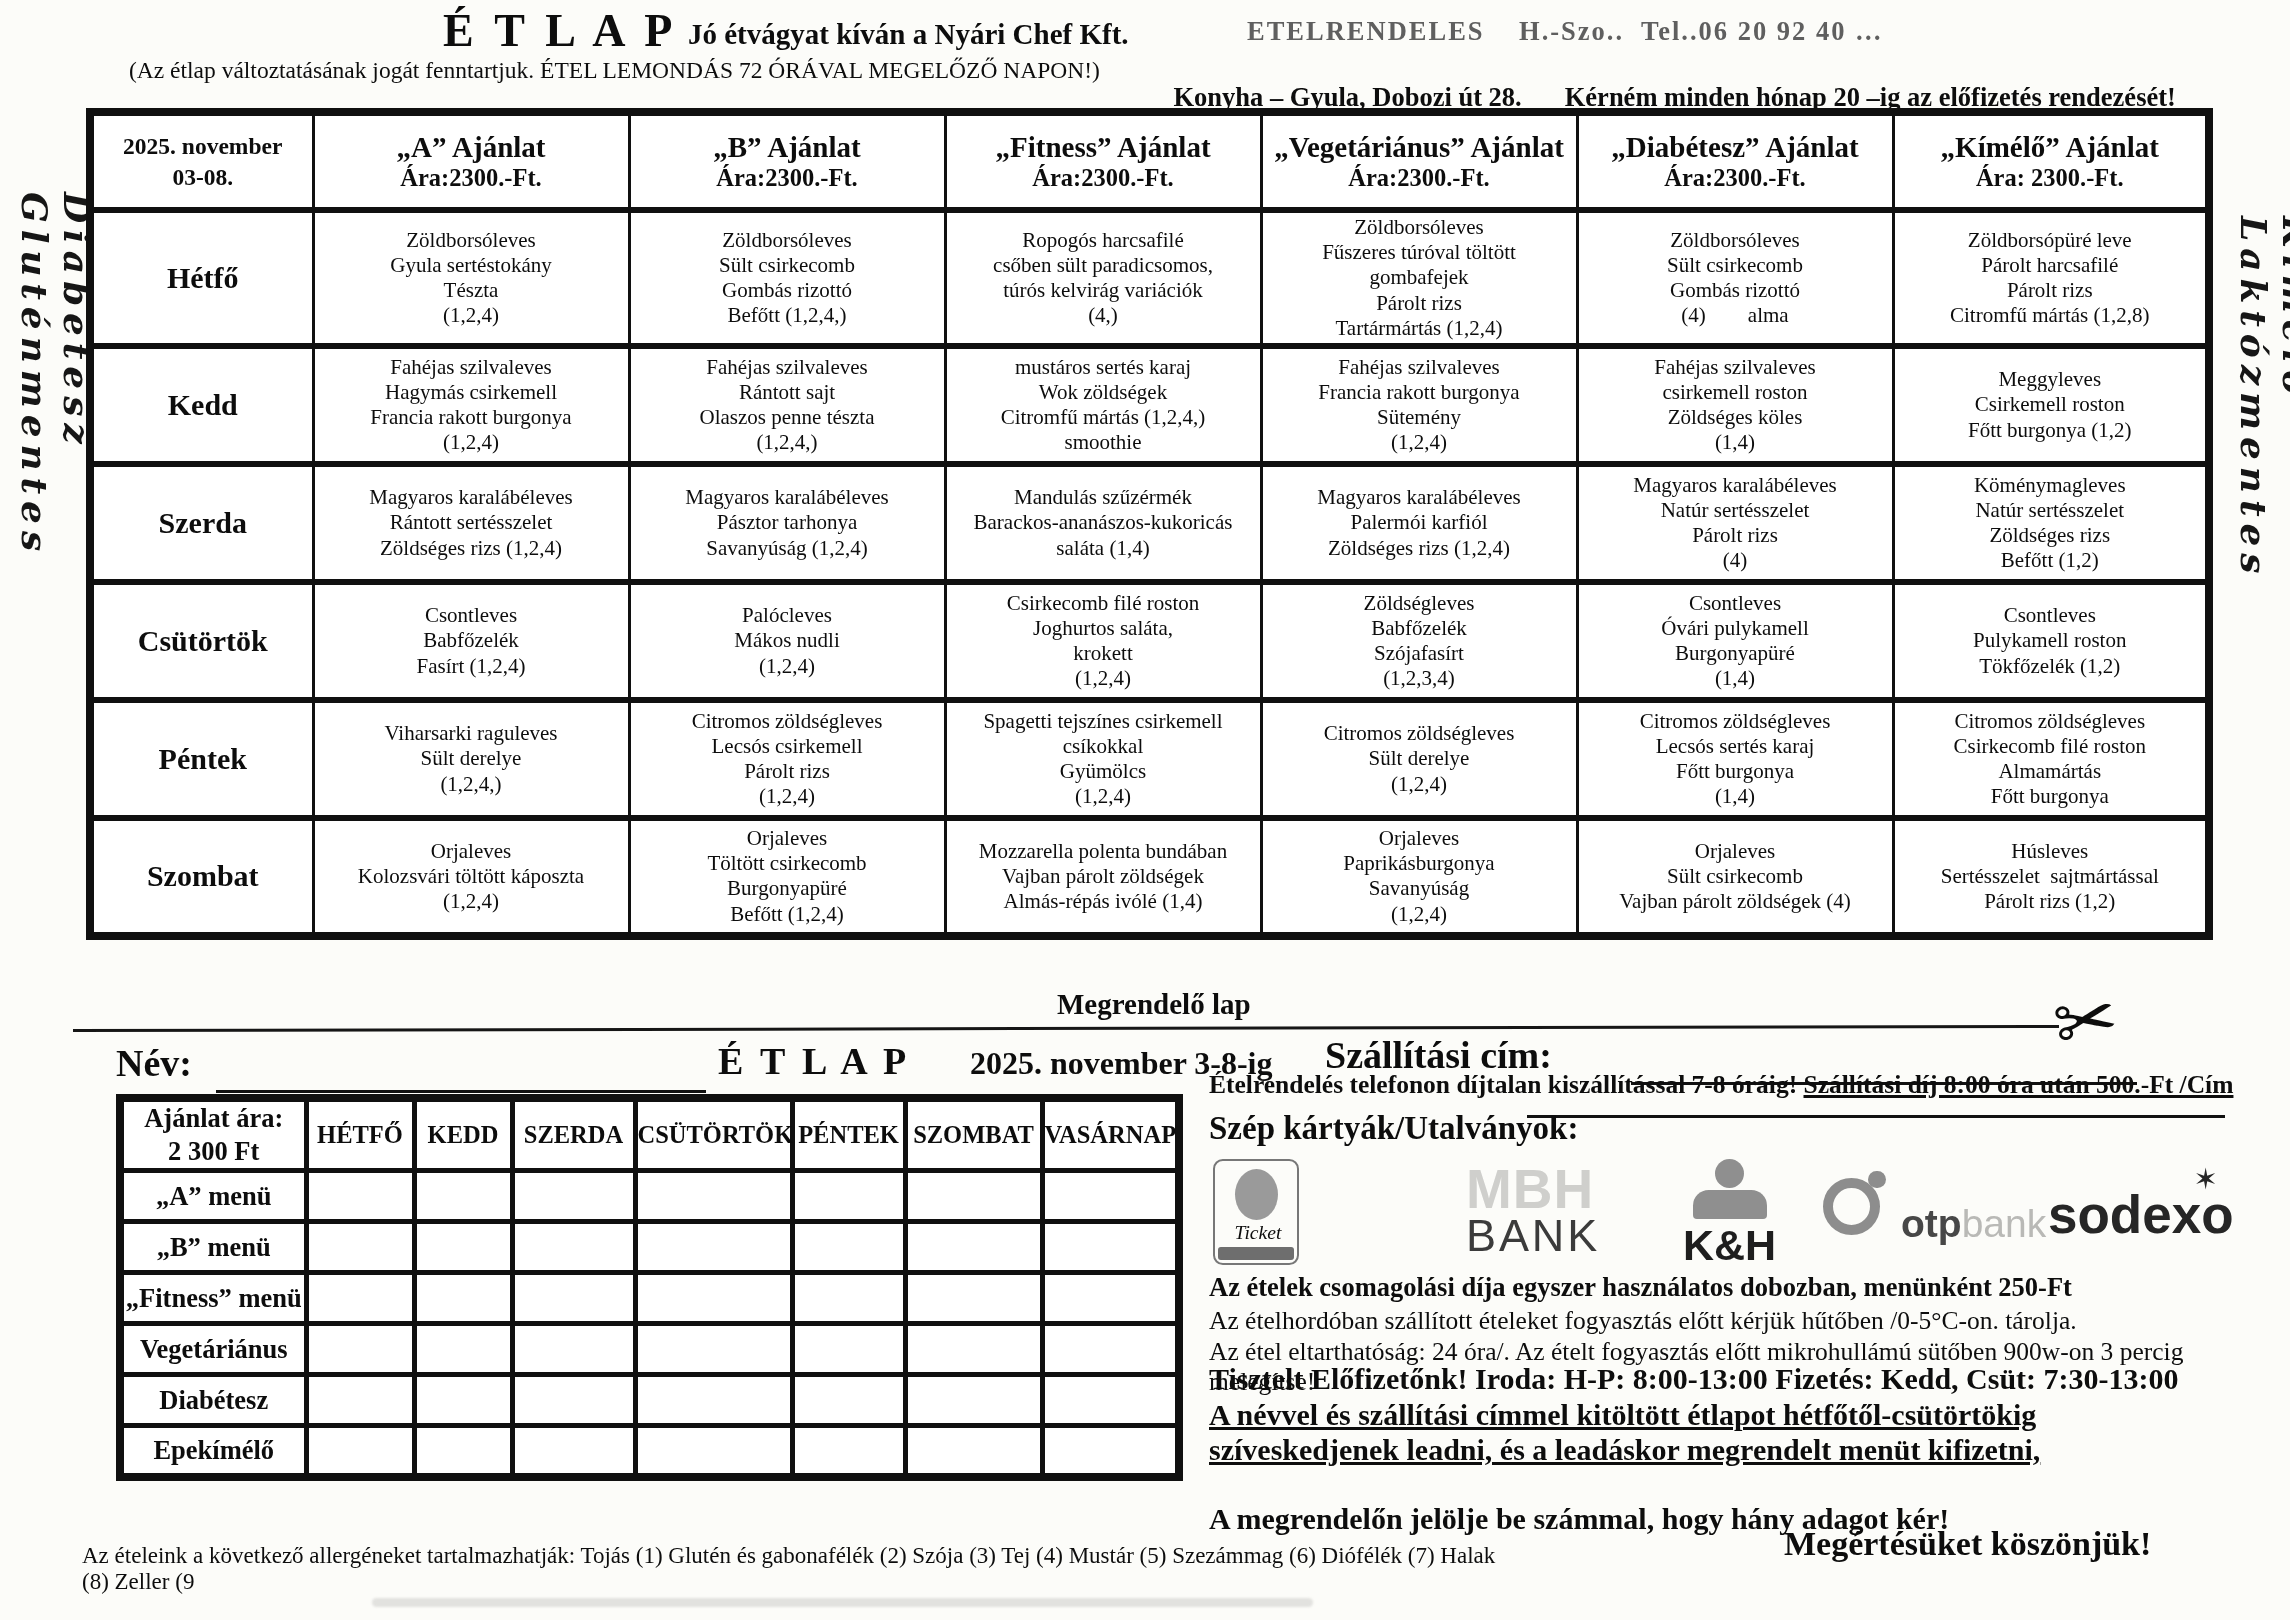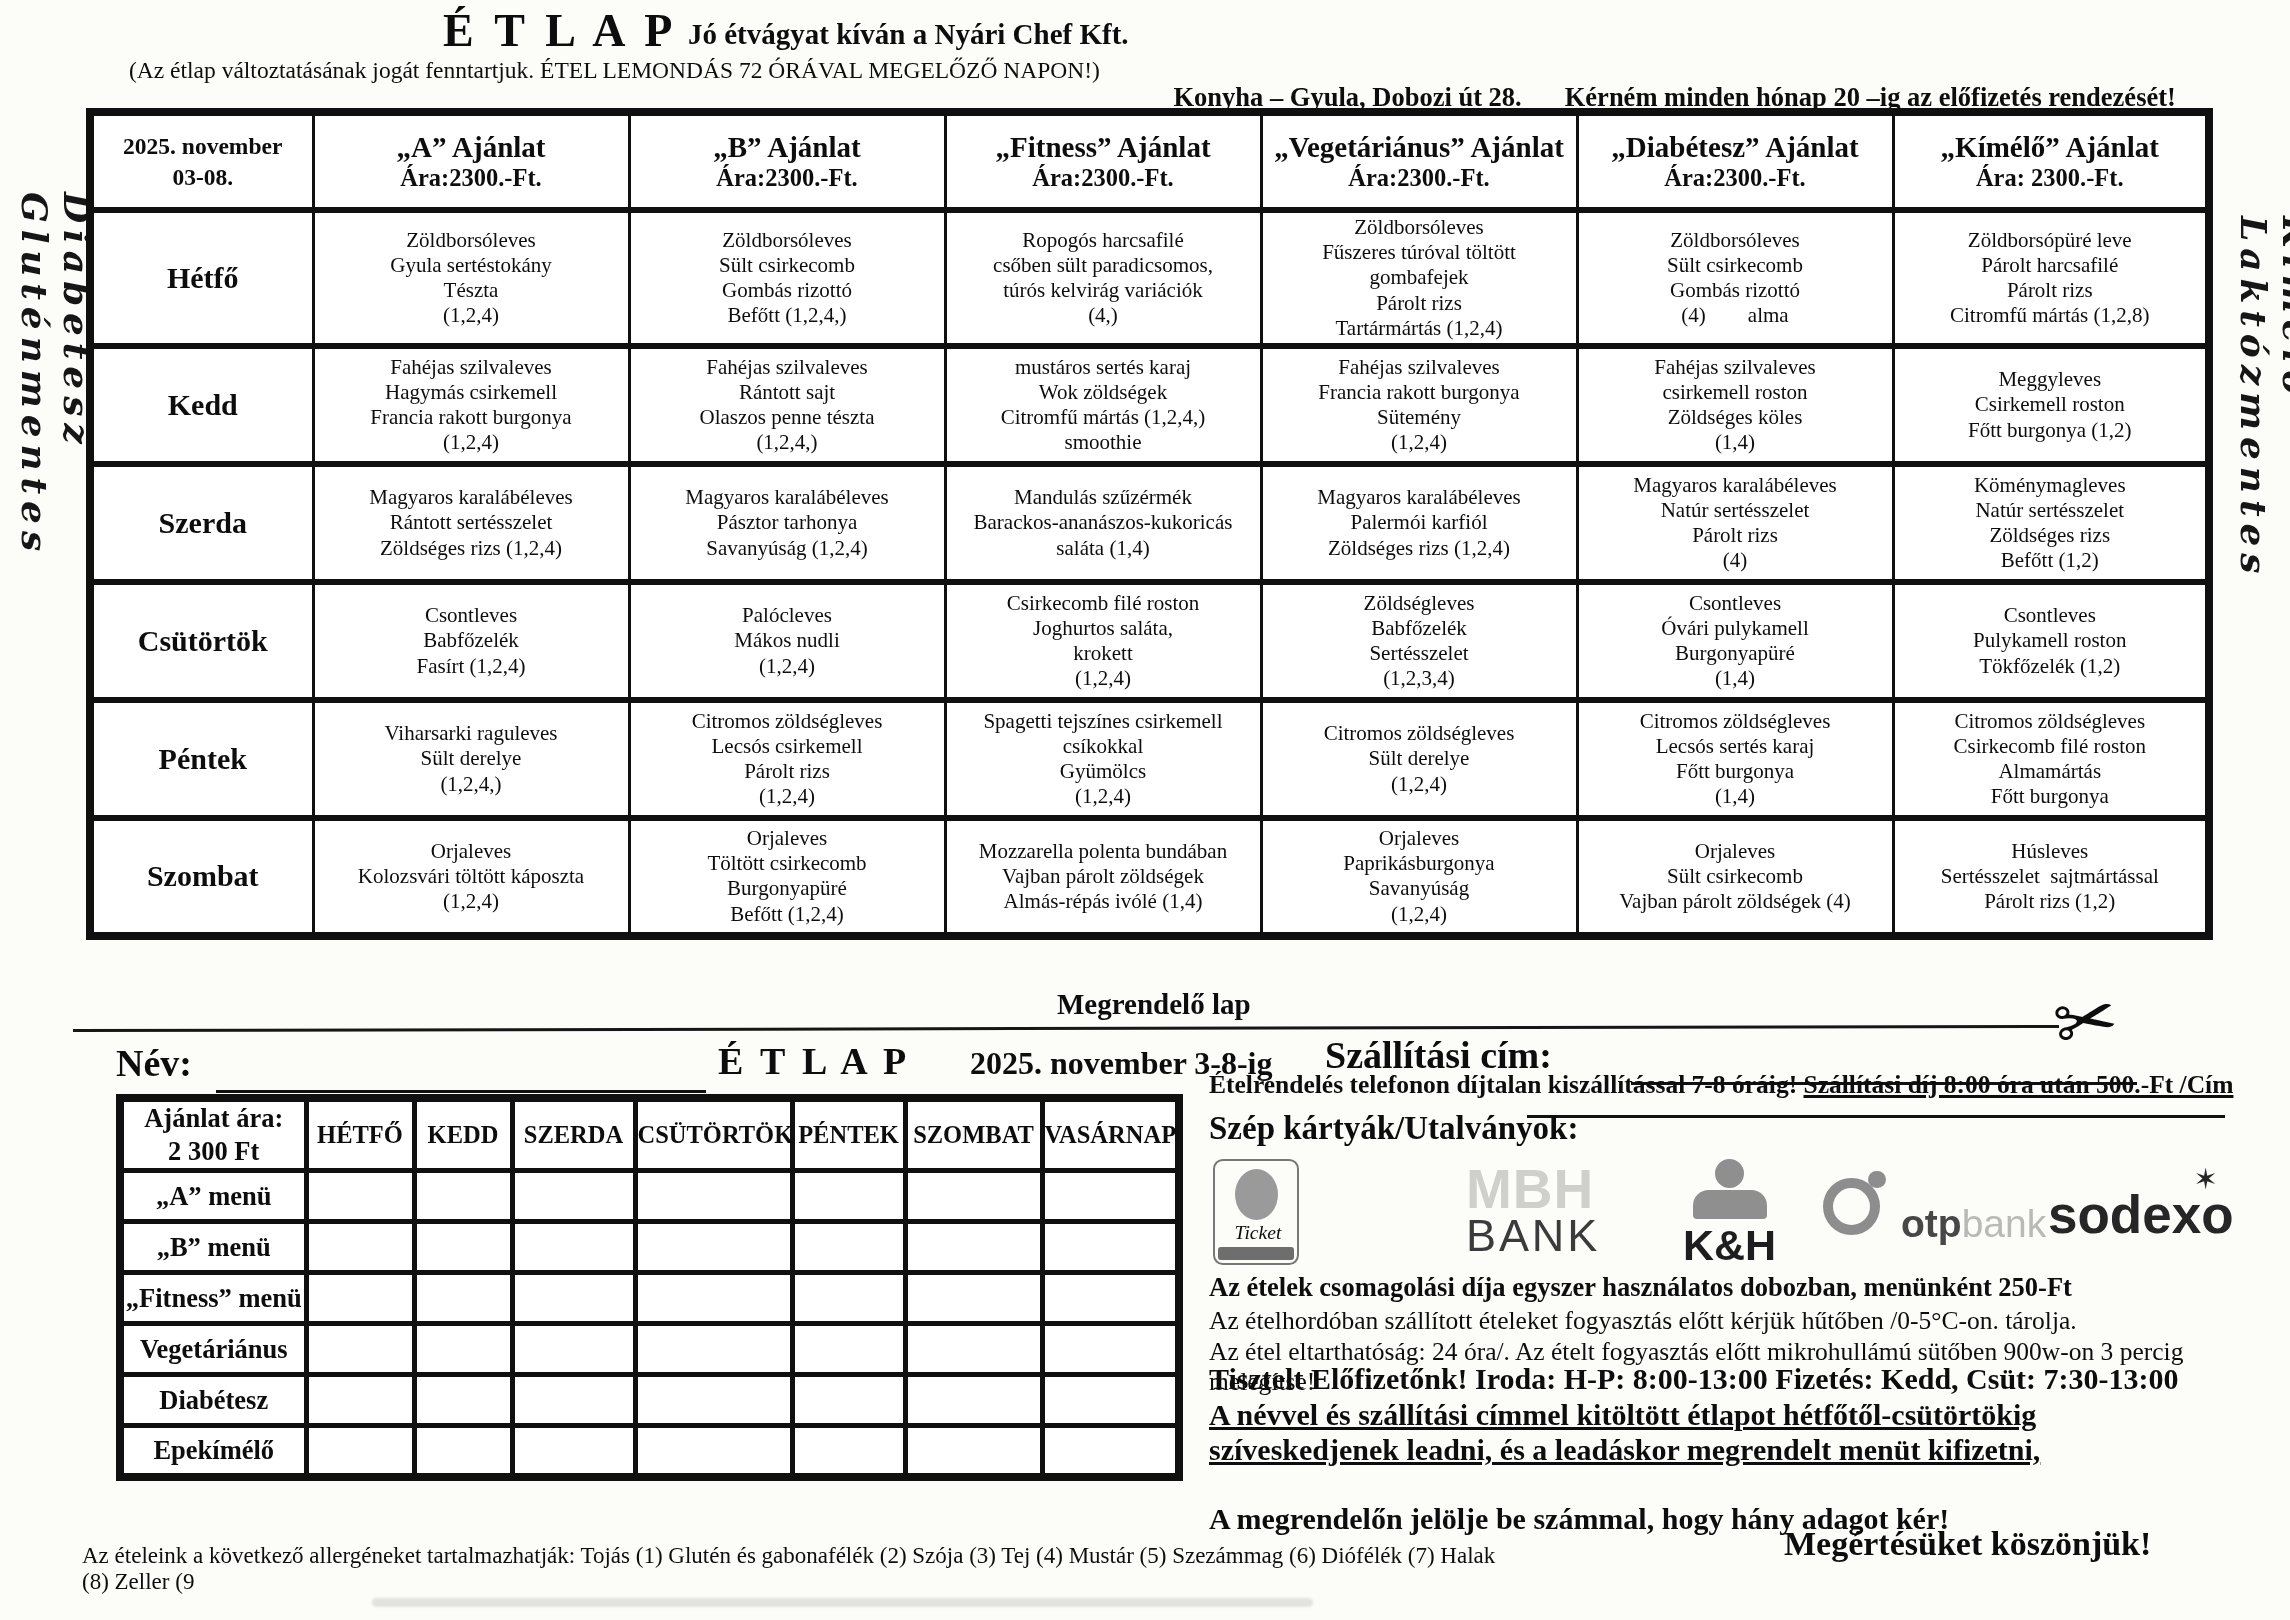--- a/index.html
+++ b/index.html
@@ -108,20 +108,21 @@
   .f-thanks{position:absolute;left:1784px;top:1525px;font-size:34px;font-weight:bold}
   .artifact{position:absolute;left:372px;top:1598px;width:941px;height:8.8px;background:#e2e2df;border-radius:4.9px;filter:blur(1px)}
 </style>
 </head>
 <body>
 
 <div class="sheet">
 
   <div class="t-title">É T L A P</div>
   <div class="t-greet">Jó étvágyat kíván a Nyári Chef Kft.</div>
+  <div class="t-phone">ETELRENDELES    H.-Szo..  Tel..06 20 92 40 …</div>
   <div class="t-disc">(Az étlap változtatásának jogát fenntartjuk. ÉTEL LEMONDÁS 72 ÓRÁVAL MEGELŐZŐ NAPON!)</div>
   <div class="t-kitchen">
     <span>Konyha – Gyula, Dobozi út 28.</span><span class="gap"></span><span>Kérném minden hónap 20 –ig az előfizetés rendezését!</span>
   </div>
 
   <div class="side left">Diabétesz Gluténmentes</div>
   <div class="side right">Kímélő - Laktózmentes</div>
 
   <table class="menu">
     <colgroup>
@@ -191,21 +192,21 @@
           <td class="mcell"><div>Mandulás szűzérmék</div><div>Barackos-ananászos-kukoricás</div><div>saláta (1,4)</div></td>
           <td class="mcell"><div>Magyaros karalábéleves</div><div>Palermói karfiól</div><div>Zöldséges rizs (1,2,4)</div></td>
           <td class="mcell"><div>Magyaros karalábéleves</div><div>Natúr sertésszelet</div><div>Párolt rizs</div><div>(4)</div></td>
           <td class="mcell"><div>Köménymagleves</div><div>Natúr sertésszelet</div><div>Zöldséges rizs</div><div>Befőtt (1,2)</div></td>
         </tr>
         <tr>
           <td class="day">Csütörtök</td>
           <td class="mcell"><div>Csontleves</div><div>Babfőzelék</div><div>Fasírt (1,2,4)</div></td>
           <td class="mcell"><div>Palócleves</div><div>Mákos nudli</div><div>(1,2,4)</div></td>
           <td class="mcell"><div>Csirkecomb filé roston</div><div>Joghurtos saláta,</div><div>krokett</div><div>(1,2,4)</div></td>
-          <td class="mcell"><div>Zöldségleves</div><div>Babfőzelék</div><div>Sertésszelet</div><div>(1,2,3,4)</div></td>
+          <td class="mcell"><div>Zöldségleves</div><div>Babfőzelék</div><div>Szójafasírt</div><div>(1,2,3,4)</div></td>
           <td class="mcell"><div>Csontleves</div><div>Óvári pulykamell</div><div>Burgonyapüré</div><div>(1,4)</div></td>
           <td class="mcell"><div>Csontleves</div><div>Pulykamell roston</div><div>Tökfőzelék (1,2)</div></td>
         </tr>
         <tr>
           <td class="day">Péntek</td>
           <td class="mcell"><div>Viharsarki raguleves</div><div>Sült derelye</div><div>(1,2,4,)</div></td>
           <td class="mcell"><div>Citromos zöldségleves</div><div>Lecsós csirkemell</div><div>Párolt rizs</div><div>(1,2,4)</div></td>
           <td class="mcell"><div>Spagetti tejszínes csirkemell</div><div>csíkokkal</div><div>Gyümölcs</div><div>(1,2,4)</div></td>
           <td class="mcell"><div>Citromos zöldségleves</div><div>Sült derelye</div><div>(1,2,4)</div></td>
           <td class="mcell"><div>Citromos zöldségleves</div><div>Lecsós sertés karaj</div><div>Főtt burgonya</div><div>(1,4)</div></td>

